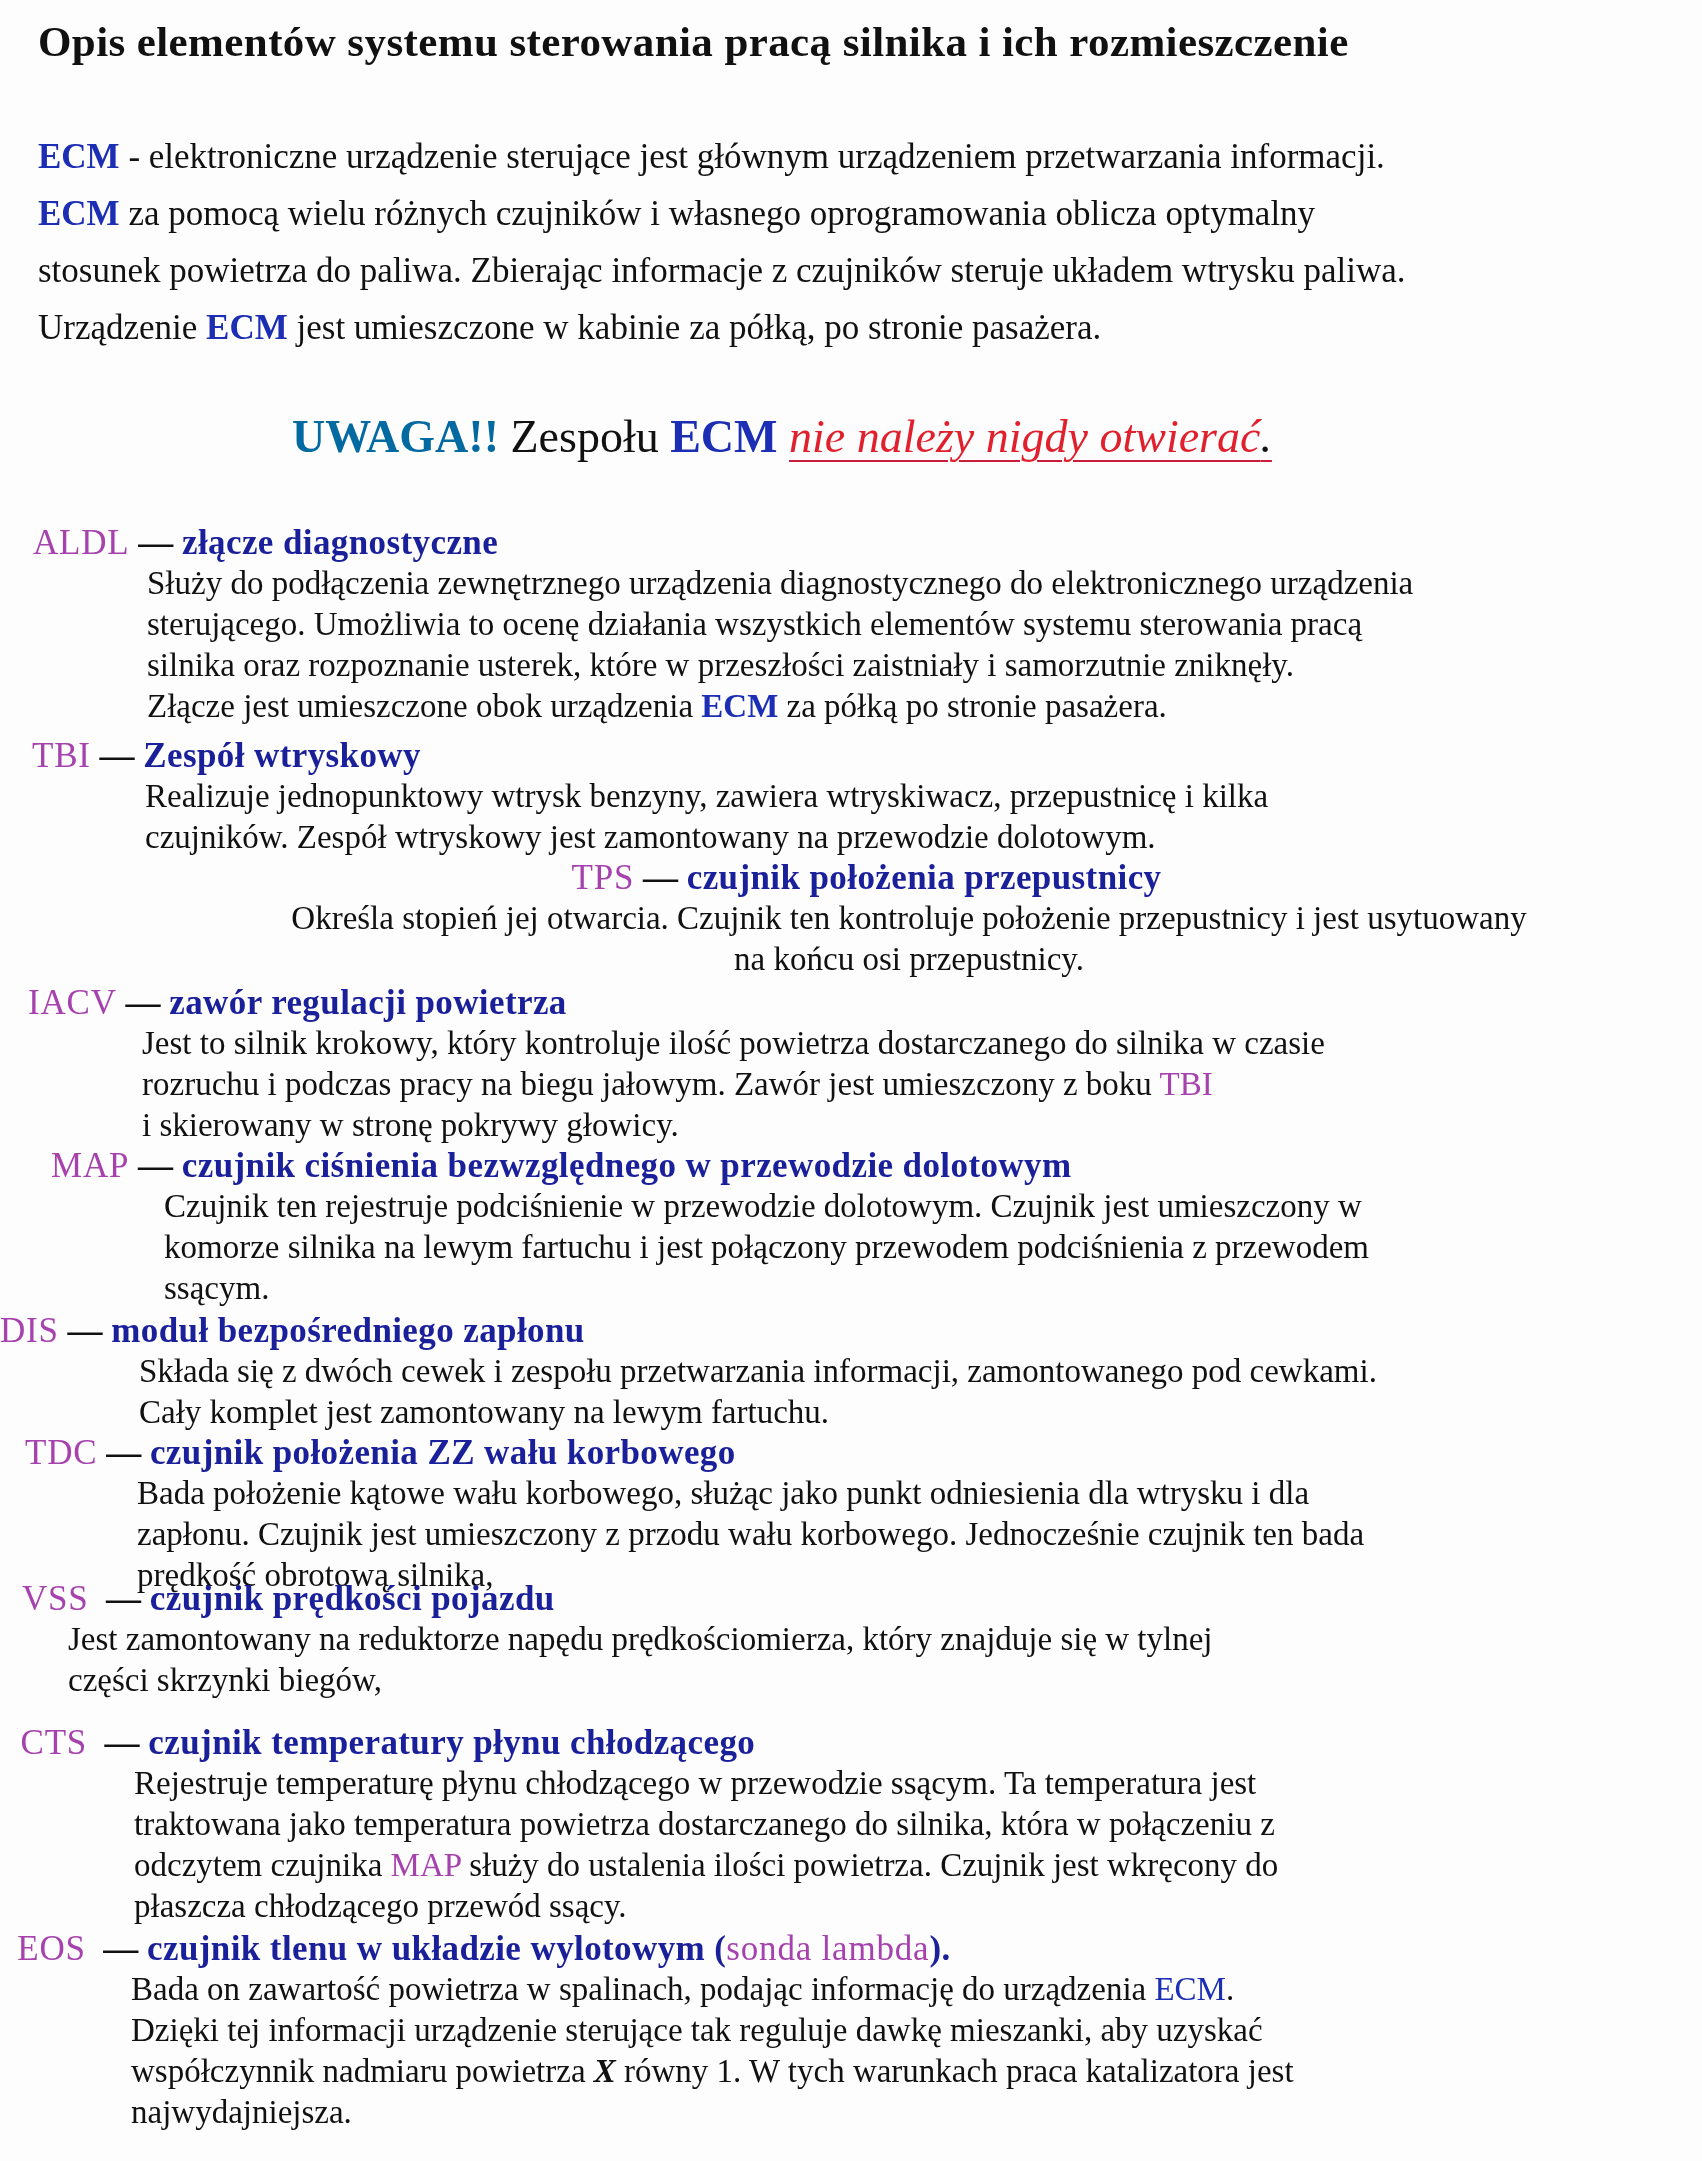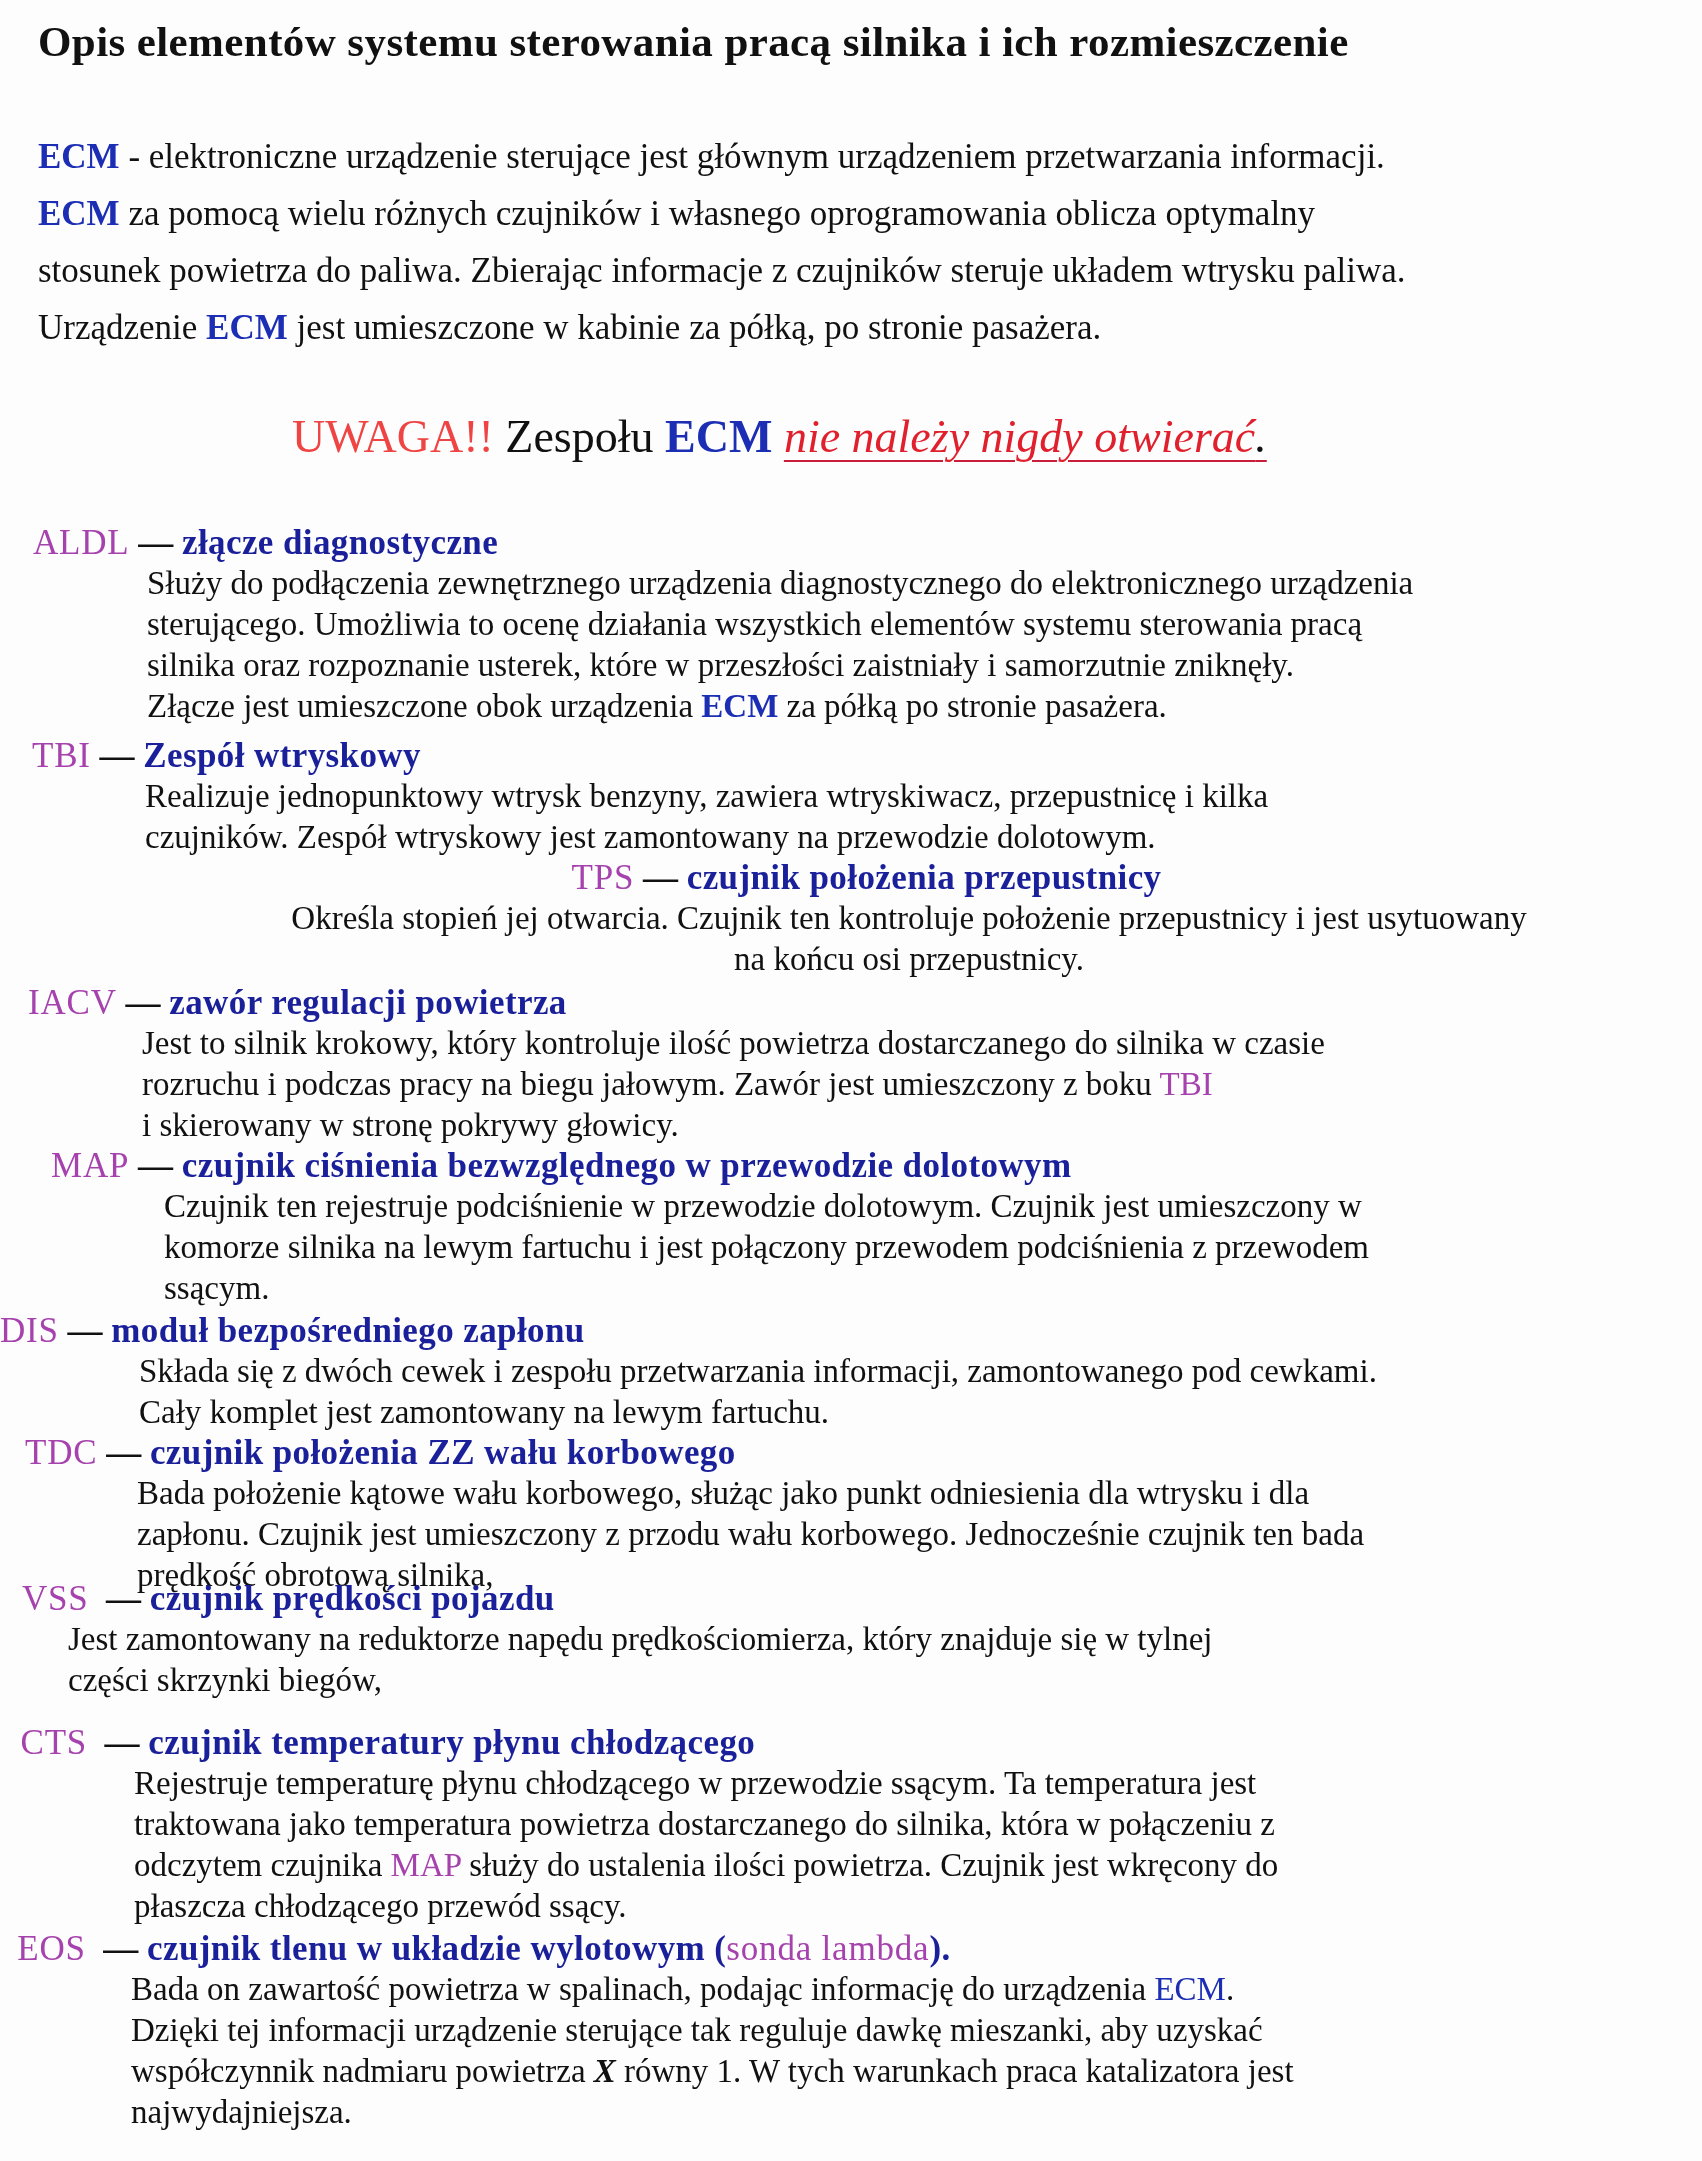--- a/index.html
+++ b/index.html
@@ -8,21 +8,21 @@
   .page { position:absolute; left:0; top:0; width:1457px; height:2161px; }
   .title { position:absolute; left:38px; top:17.3px; width:1655px;
            font-size:43px; font-weight:bold; letter-spacing:0.4px; white-space:nowrap; }
   .intro { position:absolute; left:38px; top:128px; width:1655px; font-size:35px; line-height:57px; }
   .intro .line { white-space:nowrap; }
   .acr { font-weight:bold; }
   .blue { color:#1c2fb4; }
   .purple { color:#a642ad; }
   .green { color:#2aa024; }
   .warning { position:absolute; left:292px; top:410px; font-size:46px; white-space:nowrap; }
-  .warning .uwaga { color:#ef4444; font-weight:normal; }
+  .warning .uwaga { color:#0369a1; font-weight:bold; }
   .warning .ecm { color:#1c2fb4; font-weight:bold; }
   .warning .never { color:#e0202c; text-decoration:underline; text-decoration-color:#c81e3a; text-decoration-thickness:2.4px; text-underline-offset:8px;font-style:italic; }
   .entries { position:absolute; left:0; top:522px; width:1703px; }
   .entry { position:absolute; left:0; width:1703px; }
   .entry .head { white-space:nowrap; font-size:35px; line-height:41px; }
   .entry .head .code { color:#a642ad; letter-spacing:0.8px; }
   .entry .head .dash { color:#111; font-weight:bold; }
   .entry .head .term { color:#1a1f9a; font-weight:bold; letter-spacing:0.4px; }
   .entry .body { font-size:33px; line-height:41px; white-space:nowrap; }
   .entry .body .line { display:block; }

